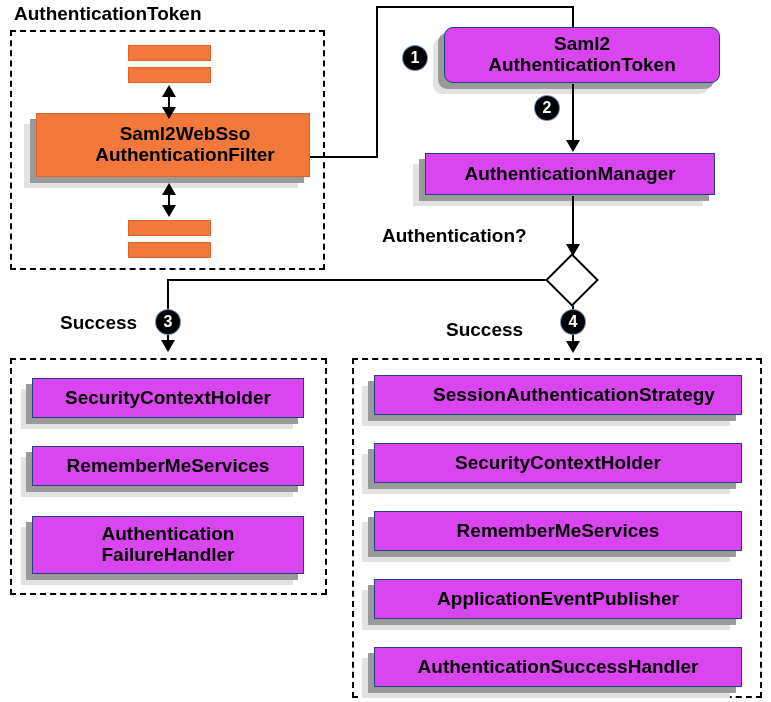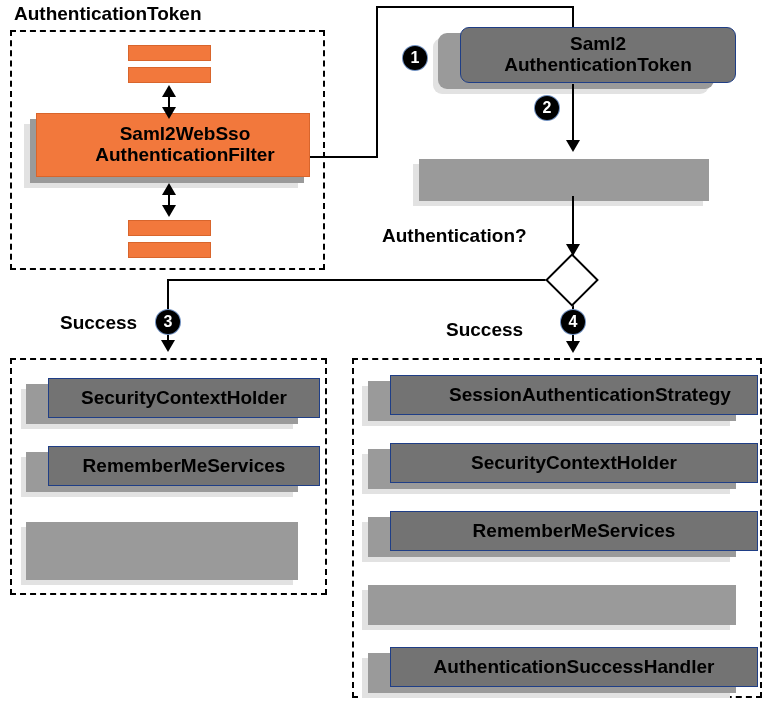--- a/index.html
+++ b/index.html
@@ -46,24 +46,23 @@
     justify-content: center;
     text-align: center;
     font-weight: bold;
     color: #000000;
     line-height: 1.08;
     z-index: 3;
   }
   .node .node-label { display: block; white-space: pre-line; }
 
   .node.blue {
-    background: #737373;
+    background: #d946ef;
     border: 1px solid #1F3E86;
     font-size: 19px;
-    margin-left: 16px;
   }
   .node.blue.rounded { border-radius: 9px; }
   .node.orange {
     background: #F2783C;
     border: 1px solid #D8652C;
     font-size: 19px;
   }
 
   
   .shadow-dark {
@@ -179,20 +178,23 @@
 
   <div class="badge" style="left:403px; top:46px;">1</div>
 
   <div class="line-v" style="left:572px; top:84px; height:62px;"></div>
   <div class="arrow-down" style="left:566px; top:140px;"></div>
 
   <div class="badge" style="left:535px; top:96px;">2</div>
 
   <div class="shadow-light" style="left:413px; top:164px; width:290px; height:42px;"></div>
   <div class="shadow-dark" style="left:419px; top:159px; width:290px; height:42px;"></div>
+  <div class="node blue" style="left:425px; top:153px; width:290px; height:42px;">
+    <span class="node-label">AuthenticationManager</span>
+  </div>
 
   <div class="line-v" style="left:572px; top:196px; height:60px;"></div>
   <div class="arrow-down" style="left:566px; top:244px;"></div>
 
   <div class="label edge-label" style="left:382px; top:226px;">Authentication?</div>
 
   <div class="diamond" style="left:553px; top:261px; width:38px; height:38px;"></div>
 
   <div class="line-h" style="left:167px; top:279px; width:387px;"></div>
 
@@ -217,20 +219,24 @@
   </div>
 
   <div class="shadow-light" style="left:21px; top:457px; width:272px; height:40px;"></div>
   <div class="shadow-dark" style="left:26px; top:452px; width:272px; height:40px;"></div>
   <div class="node blue" style="left:32px; top:446px; width:272px; height:40px;">
     <span class="node-label">RememberMeServices</span>
   </div>
 
   <div class="shadow-light" style="left:21px; top:527px; width:272px; height:58px;"></div>
   <div class="shadow-dark" style="left:26px; top:522px; width:272px; height:58px;"></div>
+  <div class="node blue" style="left:32px; top:516px; width:272px; height:58px;">
+    <span class="node-label">Authentication
+FailureHandler</span>
+  </div>
 
   <div class="dashed-box" style="left:352px; top:358px; width:410px; height:340px;"></div>
 
   <div class="shadow-light" style="left:362px; top:386px; width:368px; height:40px;"></div>
   <div class="shadow-dark" style="left:368px; top:381px; width:368px; height:40px;"></div>
   <div class="node blue" style="left:374px; top:375px; width:368px; height:40px;padding-left:32px;">
     <span class="node-label">SessionAuthenticationStrategy</span>
   </div>
 
   <div class="shadow-light" style="left:362px; top:454px; width:368px; height:40px;"></div>
@@ -240,20 +246,23 @@
   </div>
 
   <div class="shadow-light" style="left:362px; top:522px; width:368px; height:40px;"></div>
   <div class="shadow-dark" style="left:368px; top:517px; width:368px; height:40px;"></div>
   <div class="node blue" style="left:374px; top:511px; width:368px; height:40px;">
     <span class="node-label">RememberMeServices</span>
   </div>
 
   <div class="shadow-light" style="left:362px; top:590px; width:368px; height:40px;"></div>
   <div class="shadow-dark" style="left:368px; top:585px; width:368px; height:40px;"></div>
+  <div class="node blue" style="left:374px; top:579px; width:368px; height:40px;">
+    <span class="node-label">ApplicationEventPublisher</span>
+  </div>
 
   <div class="shadow-light" style="left:362px; top:658px; width:368px; height:40px;"></div>
   <div class="shadow-dark" style="left:368px; top:653px; width:368px; height:40px;"></div>
   <div class="node blue" style="left:374px; top:647px; width:368px; height:40px;">
     <span class="node-label">AuthenticationSuccessHandler</span>
   </div>
 
 </div>
 
 </body></html>

